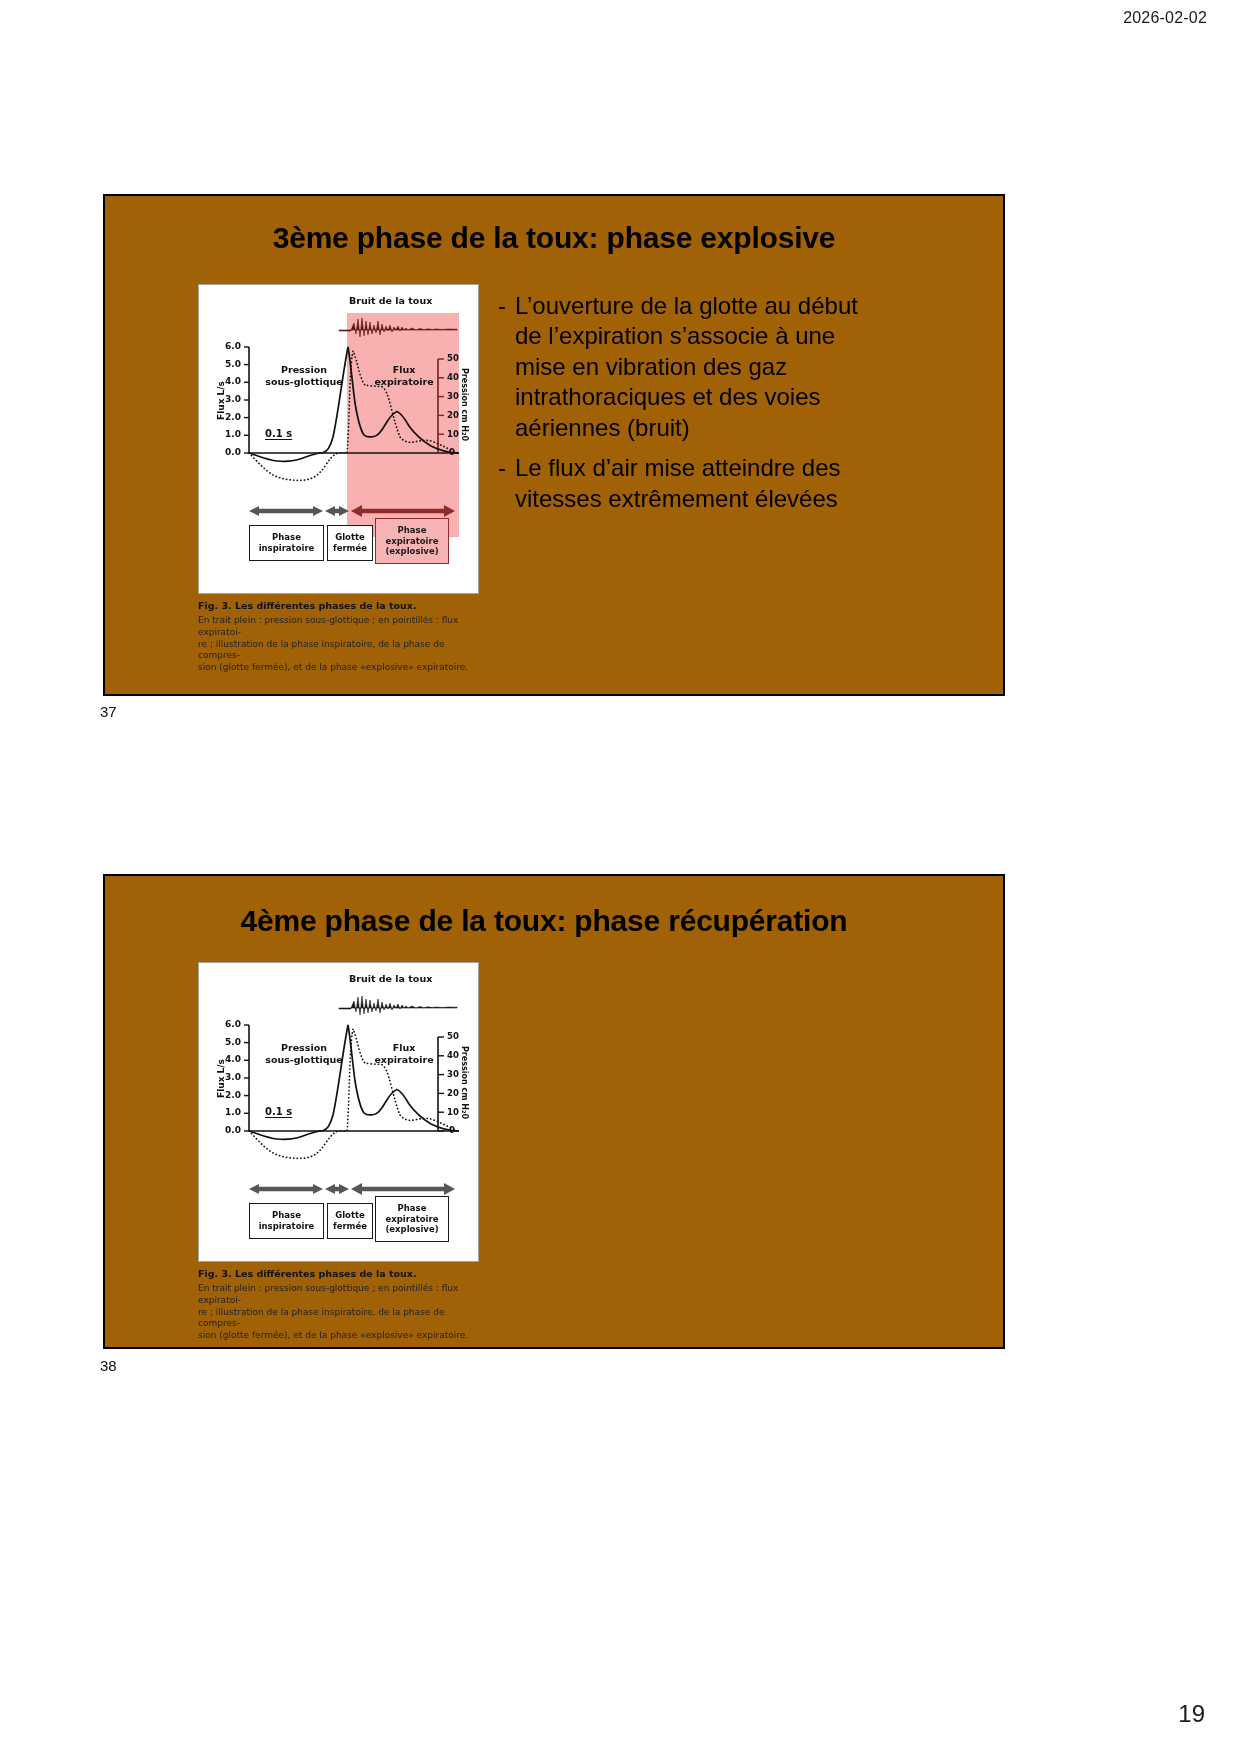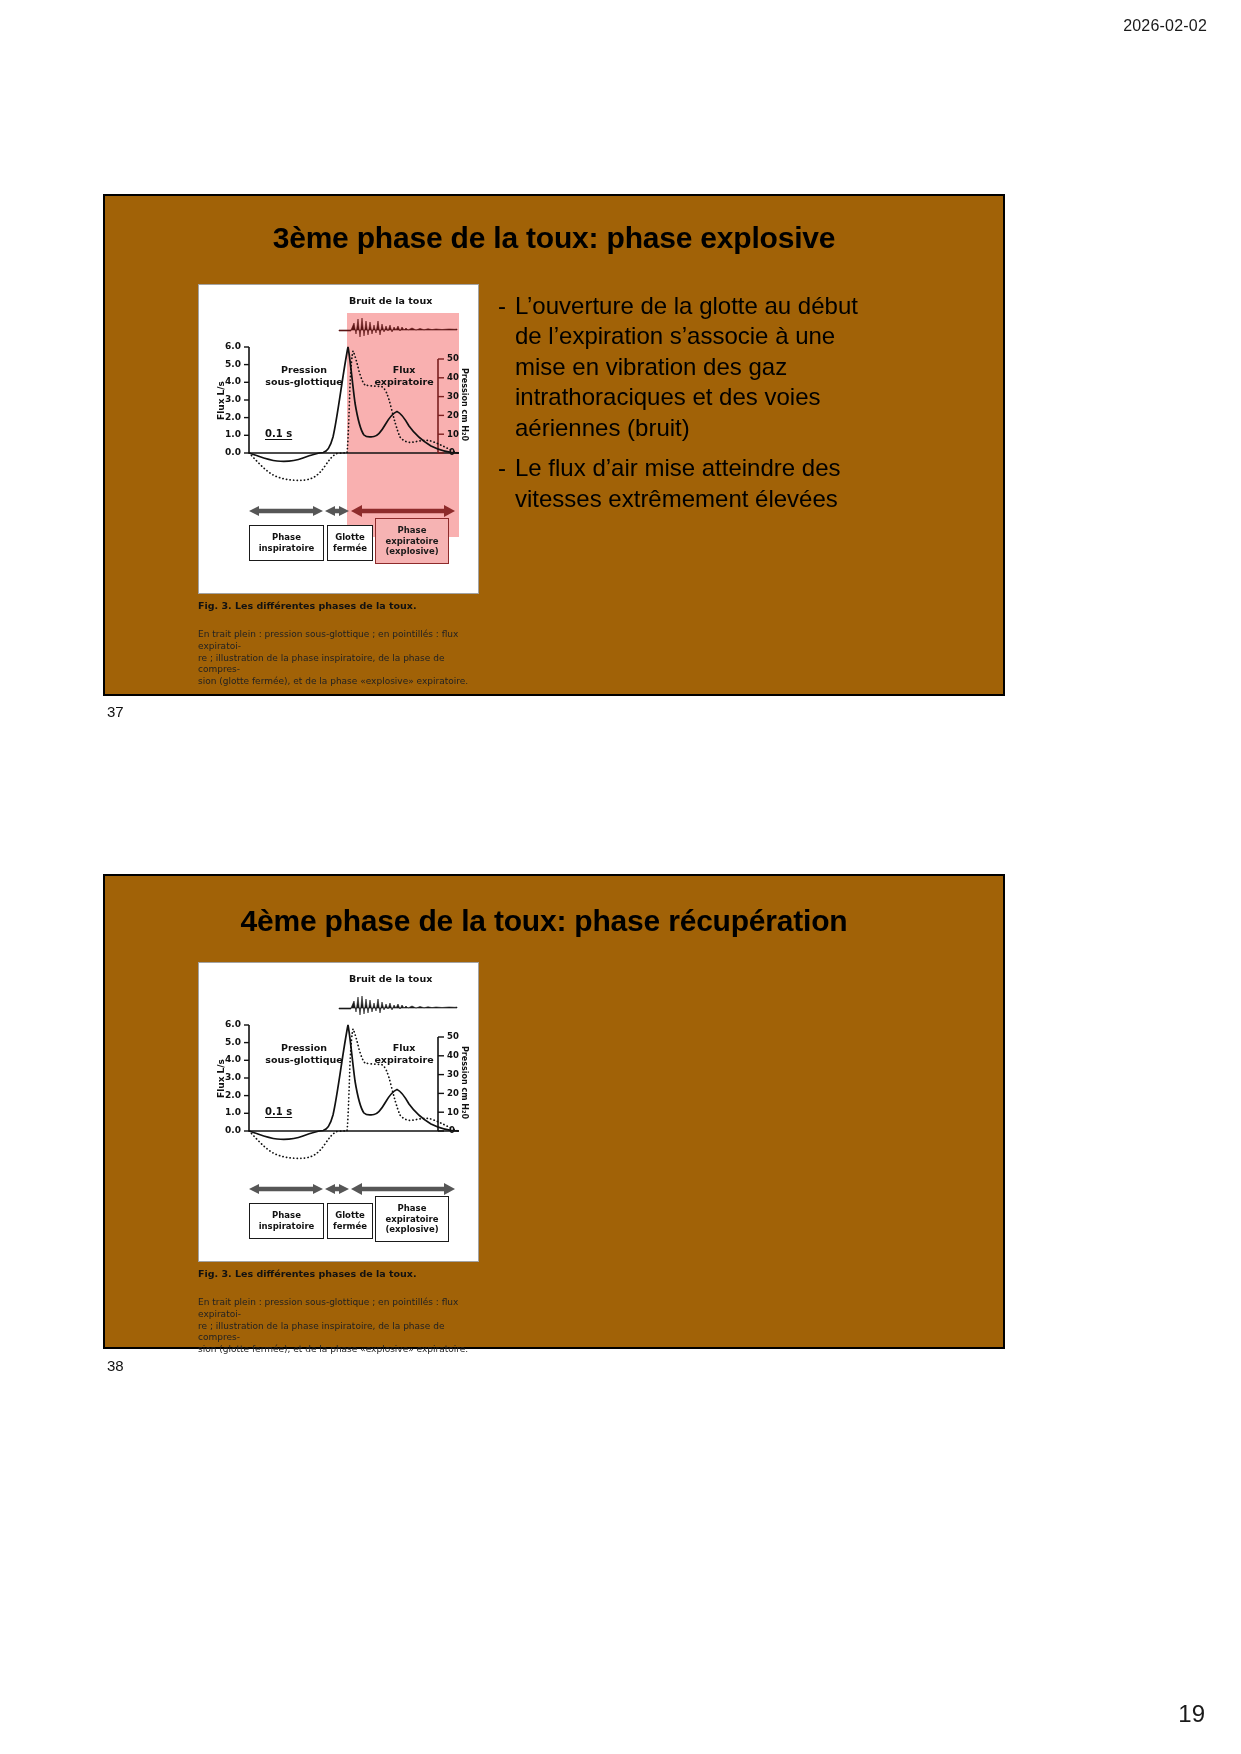--- a/index.html
+++ b/index.html
@@ -5,38 +5,38 @@
   html,body{margin:0;padding:0;}
   body{
     width:1241px;height:1754px;
     background:#ffffff;
     font-family:"Liberation Sans",sans-serif;
     position:relative;
     overflow:hidden;
     color:#000;
   }
   .page-date{
-    position:absolute;top:17px;right:34px;
+    position:absolute;top:9px;right:34px;
     font-size:16px;color:#1a1a1a;letter-spacing:.2px;margin-left:44px;
   }
   .page-footer{
     position:absolute;bottom:26px;right:36px;
     font-size:24px;color:#1a1a1a;
   }
 
   
   .slide{
     position:absolute;left:103px;width:902px;
     border:2px solid #000;background:#a16207;box-sizing:border-box;
   }
   #slide-1{top:194px;height:502px;}
   #slide-2{top:874px;height:475px;}
 
   .slide-number{
-    position:absolute;left:107px;font-size:15px;color:#111;
+    position:absolute;left:100px;font-size:15px;color:#111;
   }
   #slide-num-1{top:703px;}
   #slide-num-2{top:1357px;}
 
   .slide-title{
     position:absolute;left:0;right:0;text-align:center;
     font-weight:bold;font-size:30px;letter-spacing:-.2px;
     color:#000;
   }
   #slide-1 .slide-title{top:25px;}
@@ -55,21 +55,21 @@
   }
   #fig1 .fig-panel{height:310px;}
   #fig2 .fig-panel{height:300px;}
 
   .fig-caption{margin-top:6px;}
   .fig-caption .cap-title{
     font-size:9.5px;font-weight:bold;color:#111;line-height:1.35;
     font-family:"DejaVu Sans",sans-serif;
   }
   .fig-caption .cap-body{
-    font-size:9px;color:#222;line-height:1.32;margin-top:16px;
+    font-size:9px;color:#222;line-height:1.32;margin-top:2px;
     font-family:"DejaVu Sans",sans-serif;
   }
 
   
   .chart-area{position:absolute;inset:0;}
   .chart-svg{position:absolute;left:0;top:0;}
 
   .noise-label{
     position:absolute;font-size:9.5px;color:#111;font-weight:600;
     font-family:"DejaVu Sans",sans-serif;white-space:nowrap;

